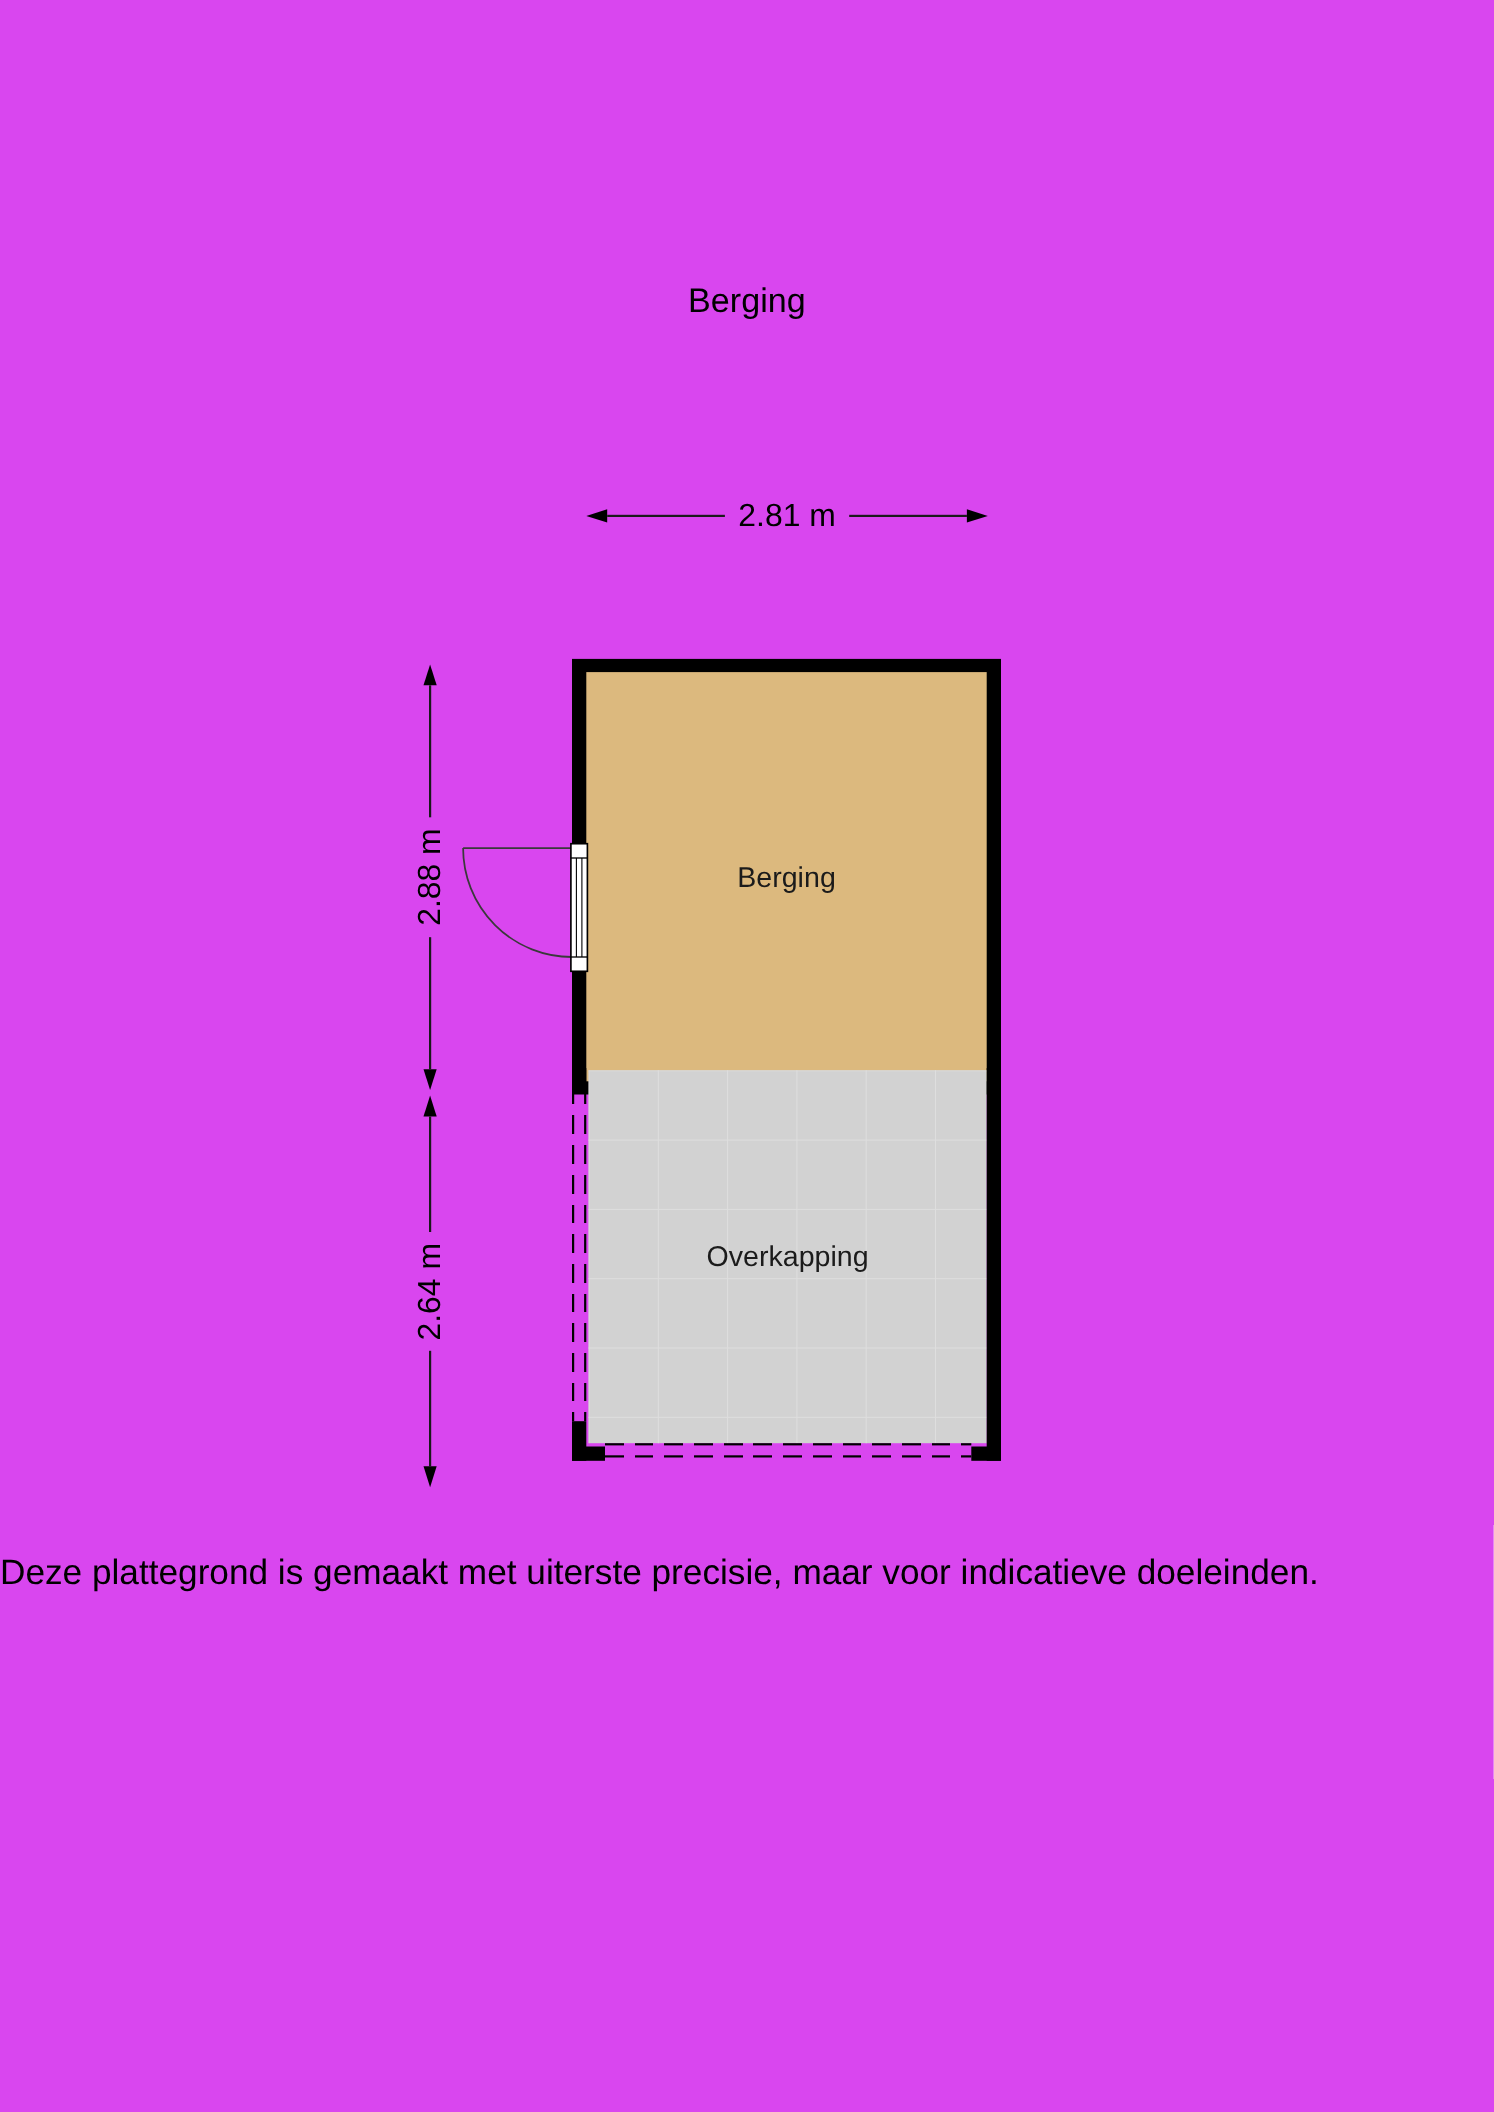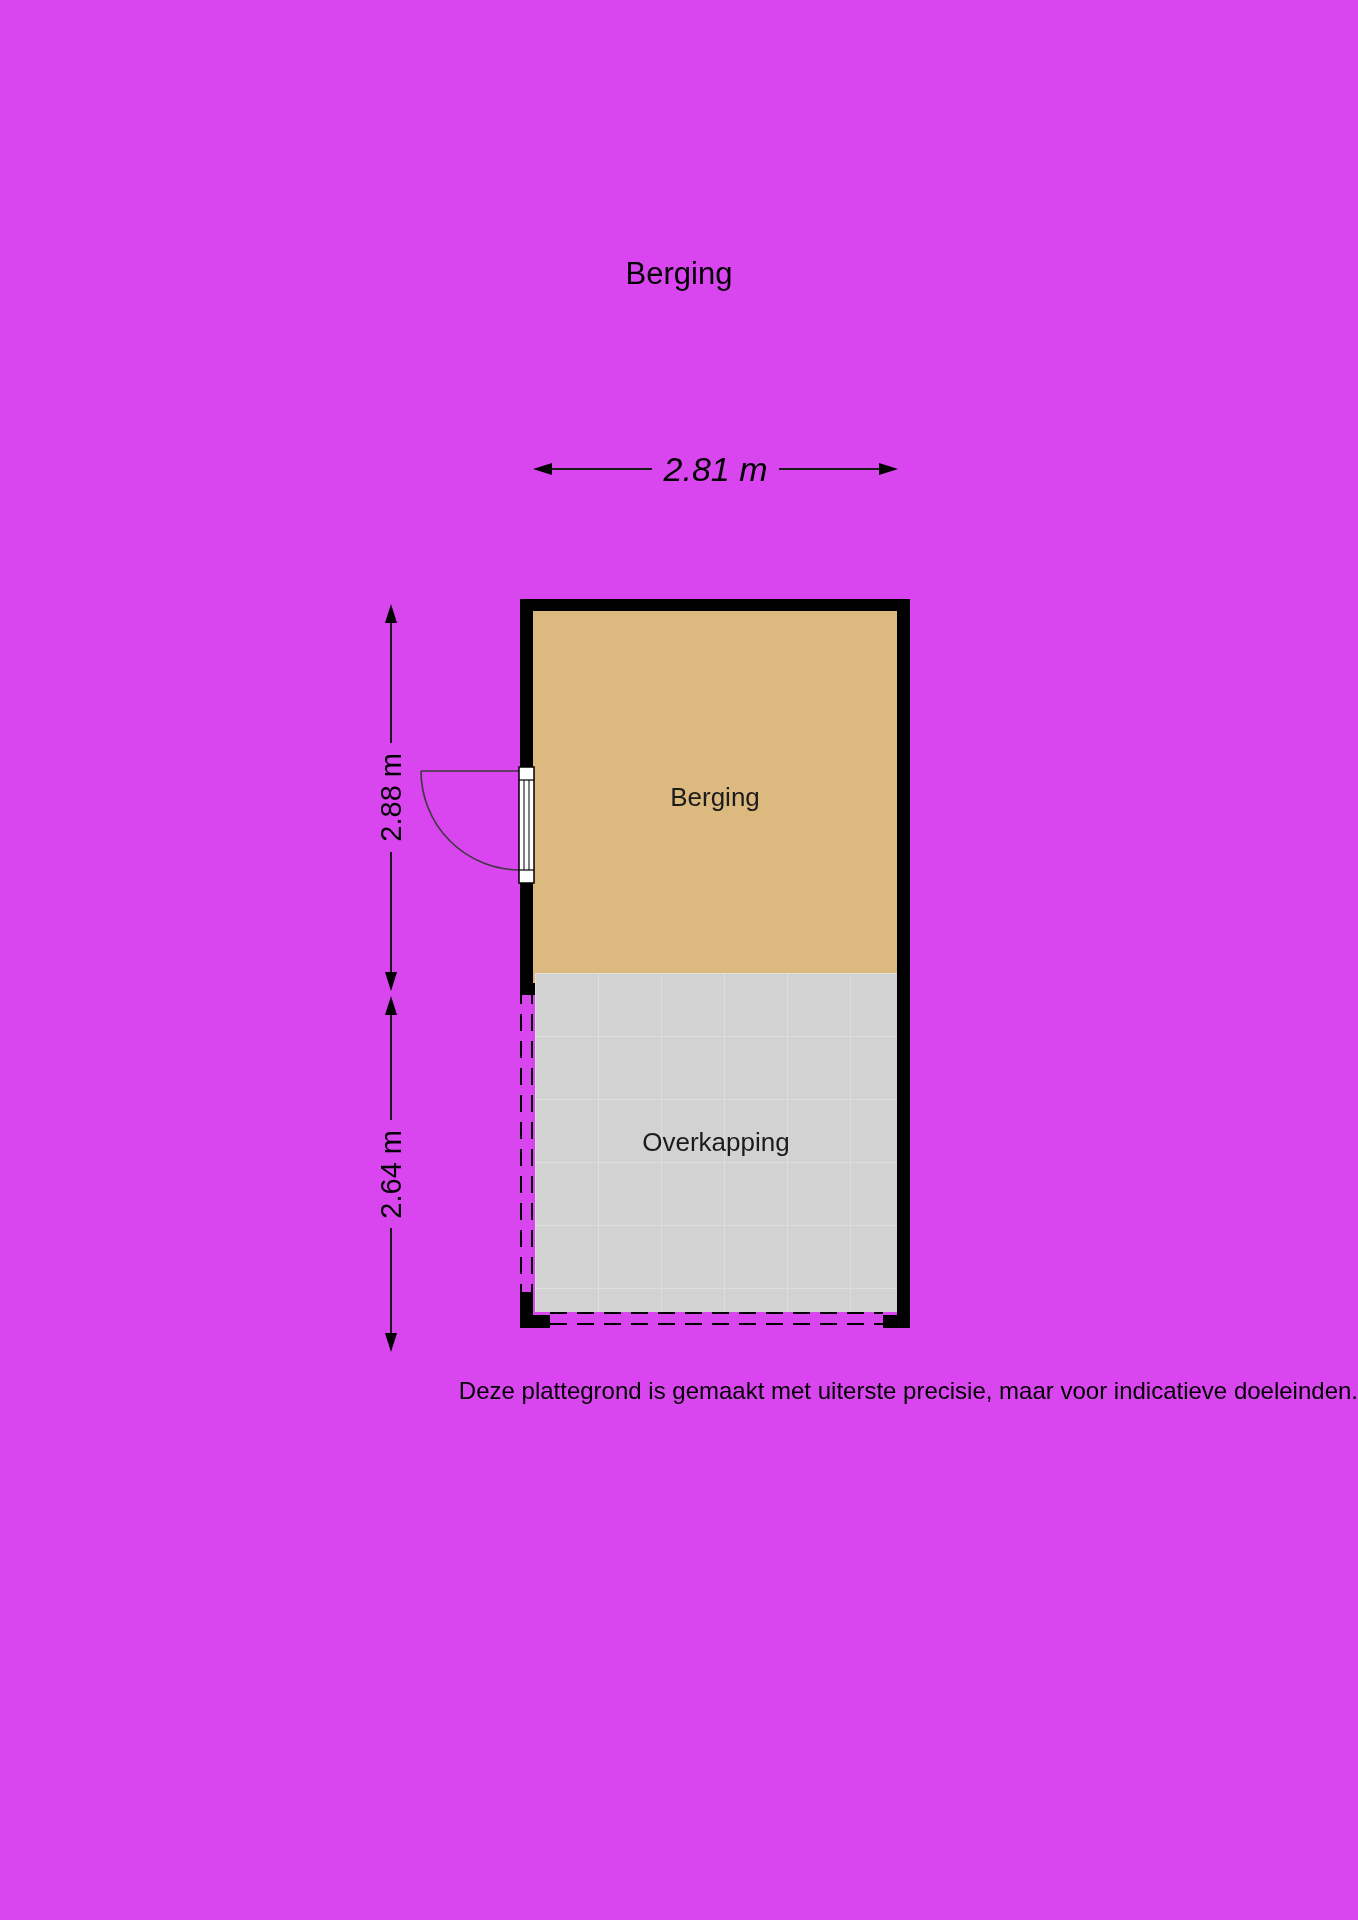--- a/index.html
+++ b/index.html
@@ -9,21 +9,21 @@
   }
   .title{
     position:absolute;top:254px;left:0;width:100%;text-align:center;
     font-size:31px;font-weight:400;line-height:40px;margin:0;
   }
   
   .hdim{
     position:absolute;left:533px;top:449px;width:365px;height:40px;
     display:flex;align-items:center;
   }
-  .dlabel{font-size:34px;padding:0 12px;white-space:nowrap;font-style:italic;}
+  .dlabel{font-size:29px;padding:0 12px;white-space:nowrap;}
   .dline-h{flex:1;height:2px;background:#1a1a1a;}
   .arr{width:0;height:0;}
   .arr-l{border-top:6px solid transparent;border-bottom:6px solid transparent;border-right:19px solid #000;}
   .arr-r{border-top:6px solid transparent;border-bottom:6px solid transparent;border-left:19px solid #000;}
   .arr-u{border-left:6px solid transparent;border-right:6px solid transparent;border-bottom:19px solid #000;}
   .arr-d{border-left:6px solid transparent;border-right:6px solid transparent;border-top:19px solid #000;}
   .vdim{
     position:absolute;left:371px;width:40px;
     display:flex;flex-direction:column;align-items:center;
   }
@@ -65,22 +65,22 @@
   .vdash-inner{left:11px;top:16px;height:305px;}
   .hdash{
     position:absolute;height:2px;
     background-image:repeating-linear-gradient(to right,#000 0,#000 17px,transparent 17px,transparent 27px);
   }
   .hdash-upper{left:30px;top:341px;width:333px;}
   .hdash-lower{left:30px;top:352px;width:333px;}
   .door-layer{position:absolute;left:0;top:0;width:1358px;height:1920px;pointer-events:none;}
   
   .footer{
-    position:absolute;top:1376px;left:0;width:100%;text-align:right;
-    font-size:24px;line-height:30px;
+    position:absolute;top:1414px;left:0;width:100%;text-align:left;
+    font-size:32px;line-height:30px;
   }
 </style>
 </head>
 <body>
 
 <div class="page">
 
   <h1 class="title">Berging</h1>
 
   <div class="hdim">

